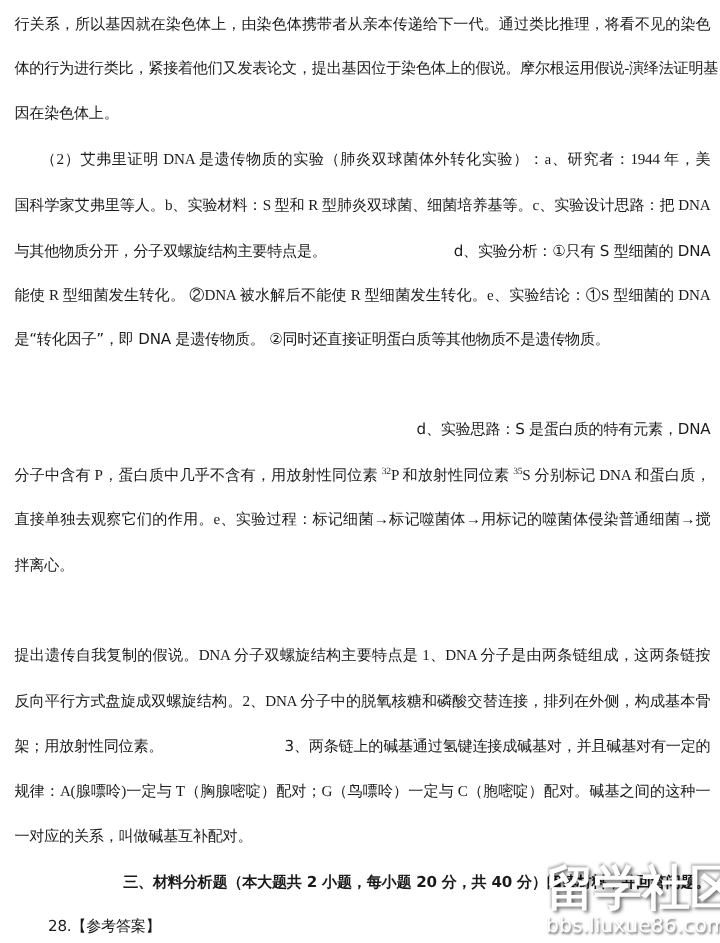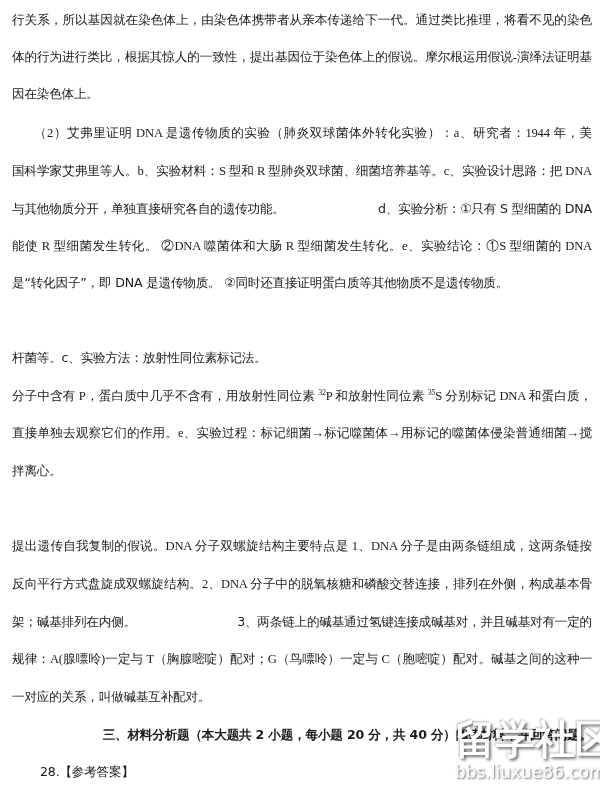--- a/index.html
+++ b/index.html
@@ -18,43 +18,43 @@
              letter-spacing: 0px; text-shadow: 2px 2px 3px rgba(0,0,0,0.55), -1px -1px 2px rgba(0,0,0,0.25);
              font-family: "DejaVu Sans", sans-serif; white-space: nowrap; }
   .wm-url { position: absolute; left: 0; top: 50px; font-size: 17px; color: #ffffff;
             text-shadow: 1px 1px 2px rgba(0,0,0,0.6); font-family: "DejaVu Sans", sans-serif; white-space: nowrap; }
 </style>
 </head>
 <body>
 
 <div class="doc">
   <div class="line justify" style="top:11px">行关系，所以基因就在染色体上，由染色体携带者从亲本传递给下一代。通过类比推理，将看不见的染色</div>
-  <div class="line justify" style="top:48px">体的行为进行类比，根据其惊人的一致性，提出基因位于染色体上的假说。摩尔根运用假说-演绎法证明基</div>
+  <div class="line justify" style="top:48px">体的行为进行类比，紧接着他们又发表论文，提出基因位于染色体上的假说。摩尔根运用假说-演绎法证明基</div>
   <div class="line" style="top:85px">因在染色体上。</div>
 
   <div class="line indent justify" style="top:124px; left:34px; width:558px;">（2）艾弗里证明 DNA 是遗传物质的实验（肺炎双球菌体外转化实验）：a、研究者：1944 年，美</div>
   <div class="line justify" style="top:162px">国科学家艾弗里等人。b、实验材料：S 型和 R 型肺炎双球菌、细菌培养基等。c、实验设计思路：把 DNA</div>
   <div class="line" style="top:200px">
-    <span>与其他物质分开，单独直接研究各自的遗传功能。</span>
+    <span>与其他物质分开，分子双螺旋结构主要特点是。</span>
     <span style="position:absolute; right:0;">d、实验分析：①只有 S 型细菌的 DNA</span>
   </div>
-  <div class="line justify" style="top:237px">能使 R 型细菌发生转化。 ②DNA 噬菌体和大肠 R 型细菌发生转化。e、实验结论：①S 型细菌的 DNA</div>
+  <div class="line justify" style="top:237px">能使 R 型细菌发生转化。 ②DNA 被水解后不能使 R 型细菌发生转化。e、实验结论：①S 型细菌的 DNA</div>
   <div class="line" style="top:274px">是“转化因子”，即 DNA 是遗传物质。 ②同时还直接证明蛋白质等其他物质不是遗传物质。</div>
 
   <div class="line" style="top:349px">
-    <span>杆菌等。c、实验方法：放射性同位素标记法。</span>
+    <span style="position:absolute; right:0;">d、实验思路：S 是蛋白质的特有元素，DNA</span>
   </div>
   <div class="line justify" style="top:387px"><span>分子中含有 P，蛋白质中几乎不含有，用放射性同位素 </span><sup>32</sup><span>P 和放射性同位素 </span><sup>35</sup><span>S 分别标记 DNA 和蛋白质，</span></div>
   <div class="line justify" style="top:424px">直接单独去观察它们的作用。e、实验过程：标记细菌→标记噬菌体→用标记的噬菌体侵染普通细菌→搅</div>
   <div class="line" style="top:462px">拌离心。</div>
 
   <div class="line justify" style="top:537px">提出遗传自我复制的假说。DNA 分子双螺旋结构主要特点是 1、DNA 分子是由两条链组成，这两条链按</div>
   <div class="line justify" style="top:575px">反向平行方式盘旋成双螺旋结构。2、DNA 分子中的脱氧核糖和磷酸交替连接，排列在外侧，构成基本骨</div>
   <div class="line" style="top:613px">
-    <span>架；碱基排列在内侧。</span>
+    <span>架；用放射性同位素。</span>
     <span style="position:absolute; right:0;text-align:center;">3、两条链上的碱基通过氢键连接成碱基对，并且碱基对有一定的</span>
   </div>
   <div class="line justify" style="top:650px">规律：A(腺嘌呤)一定与 T（胸腺嘧啶）配对；G（鸟嘌呤）一定与 C（胞嘧啶）配对。碱基之间的这种一</div>
   <div class="line" style="top:688px">一对应的关系，叫做碱基互补配对。</div>
 
   <div class="line bold" style="top:726px">三、材料分析题（本大题共 2 小题，每小题 20 分，共 40 分）阅读材料，并回答问题。</div>
   <div class="line answer" style="top:763px">28.【参考答案】</div>
 </div>
 
 <div class="watermark">

